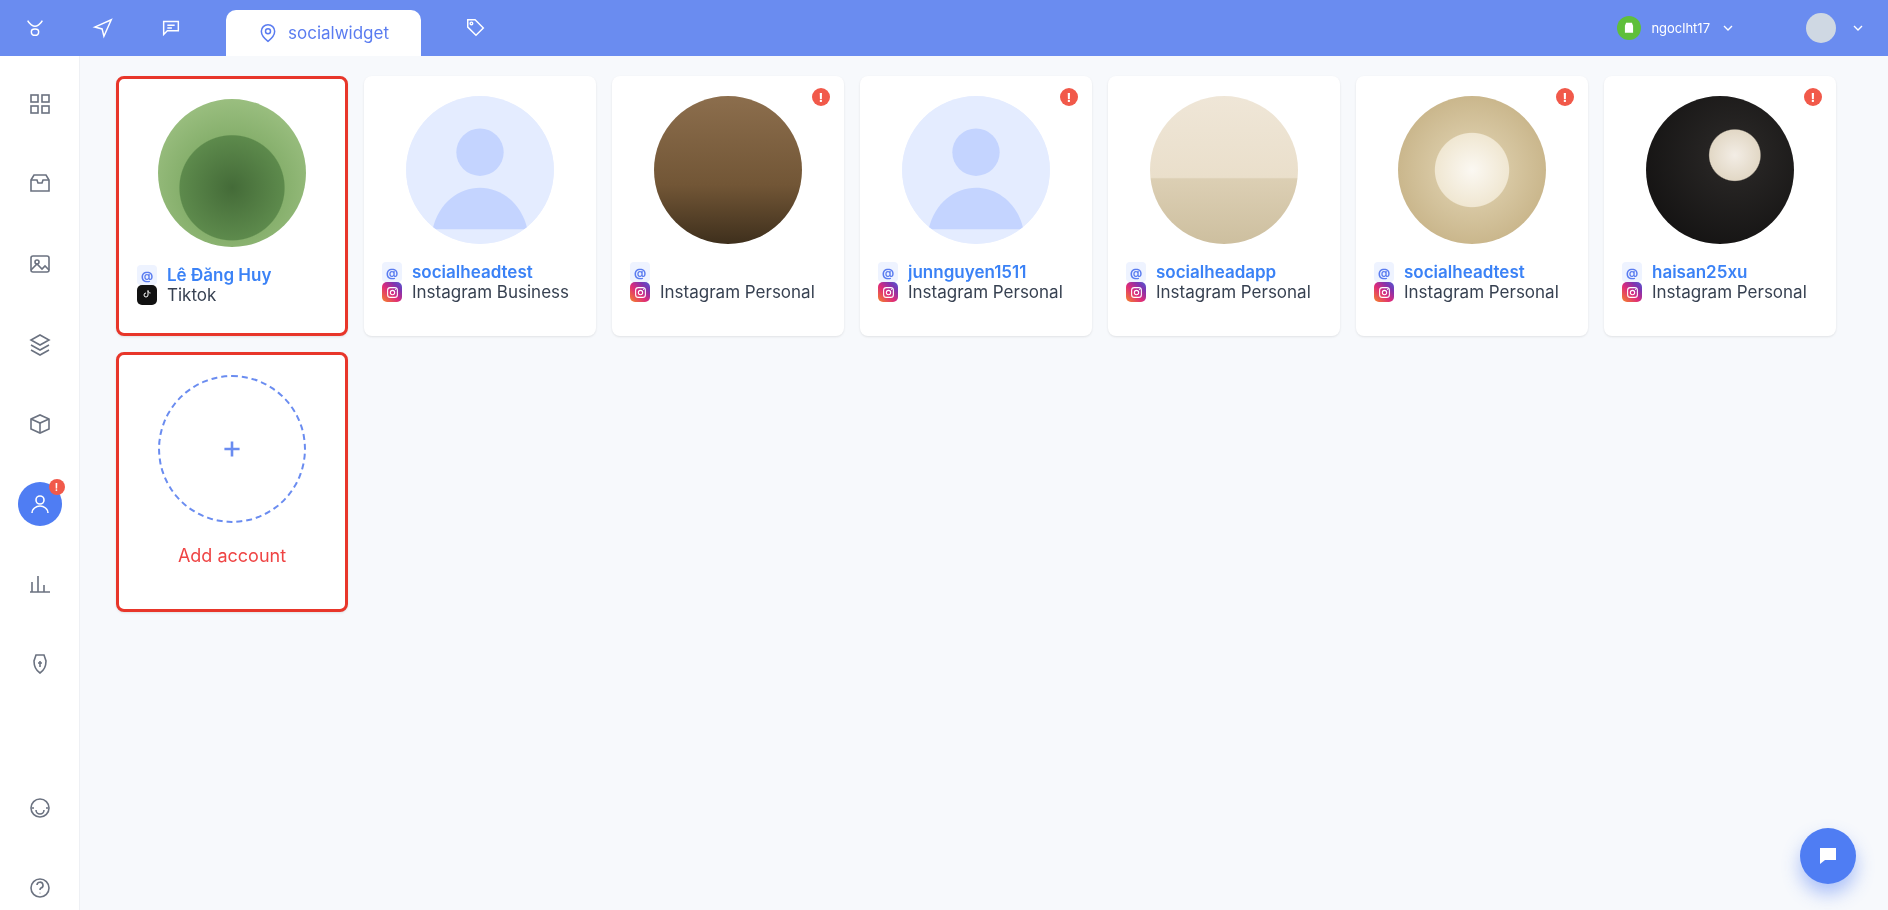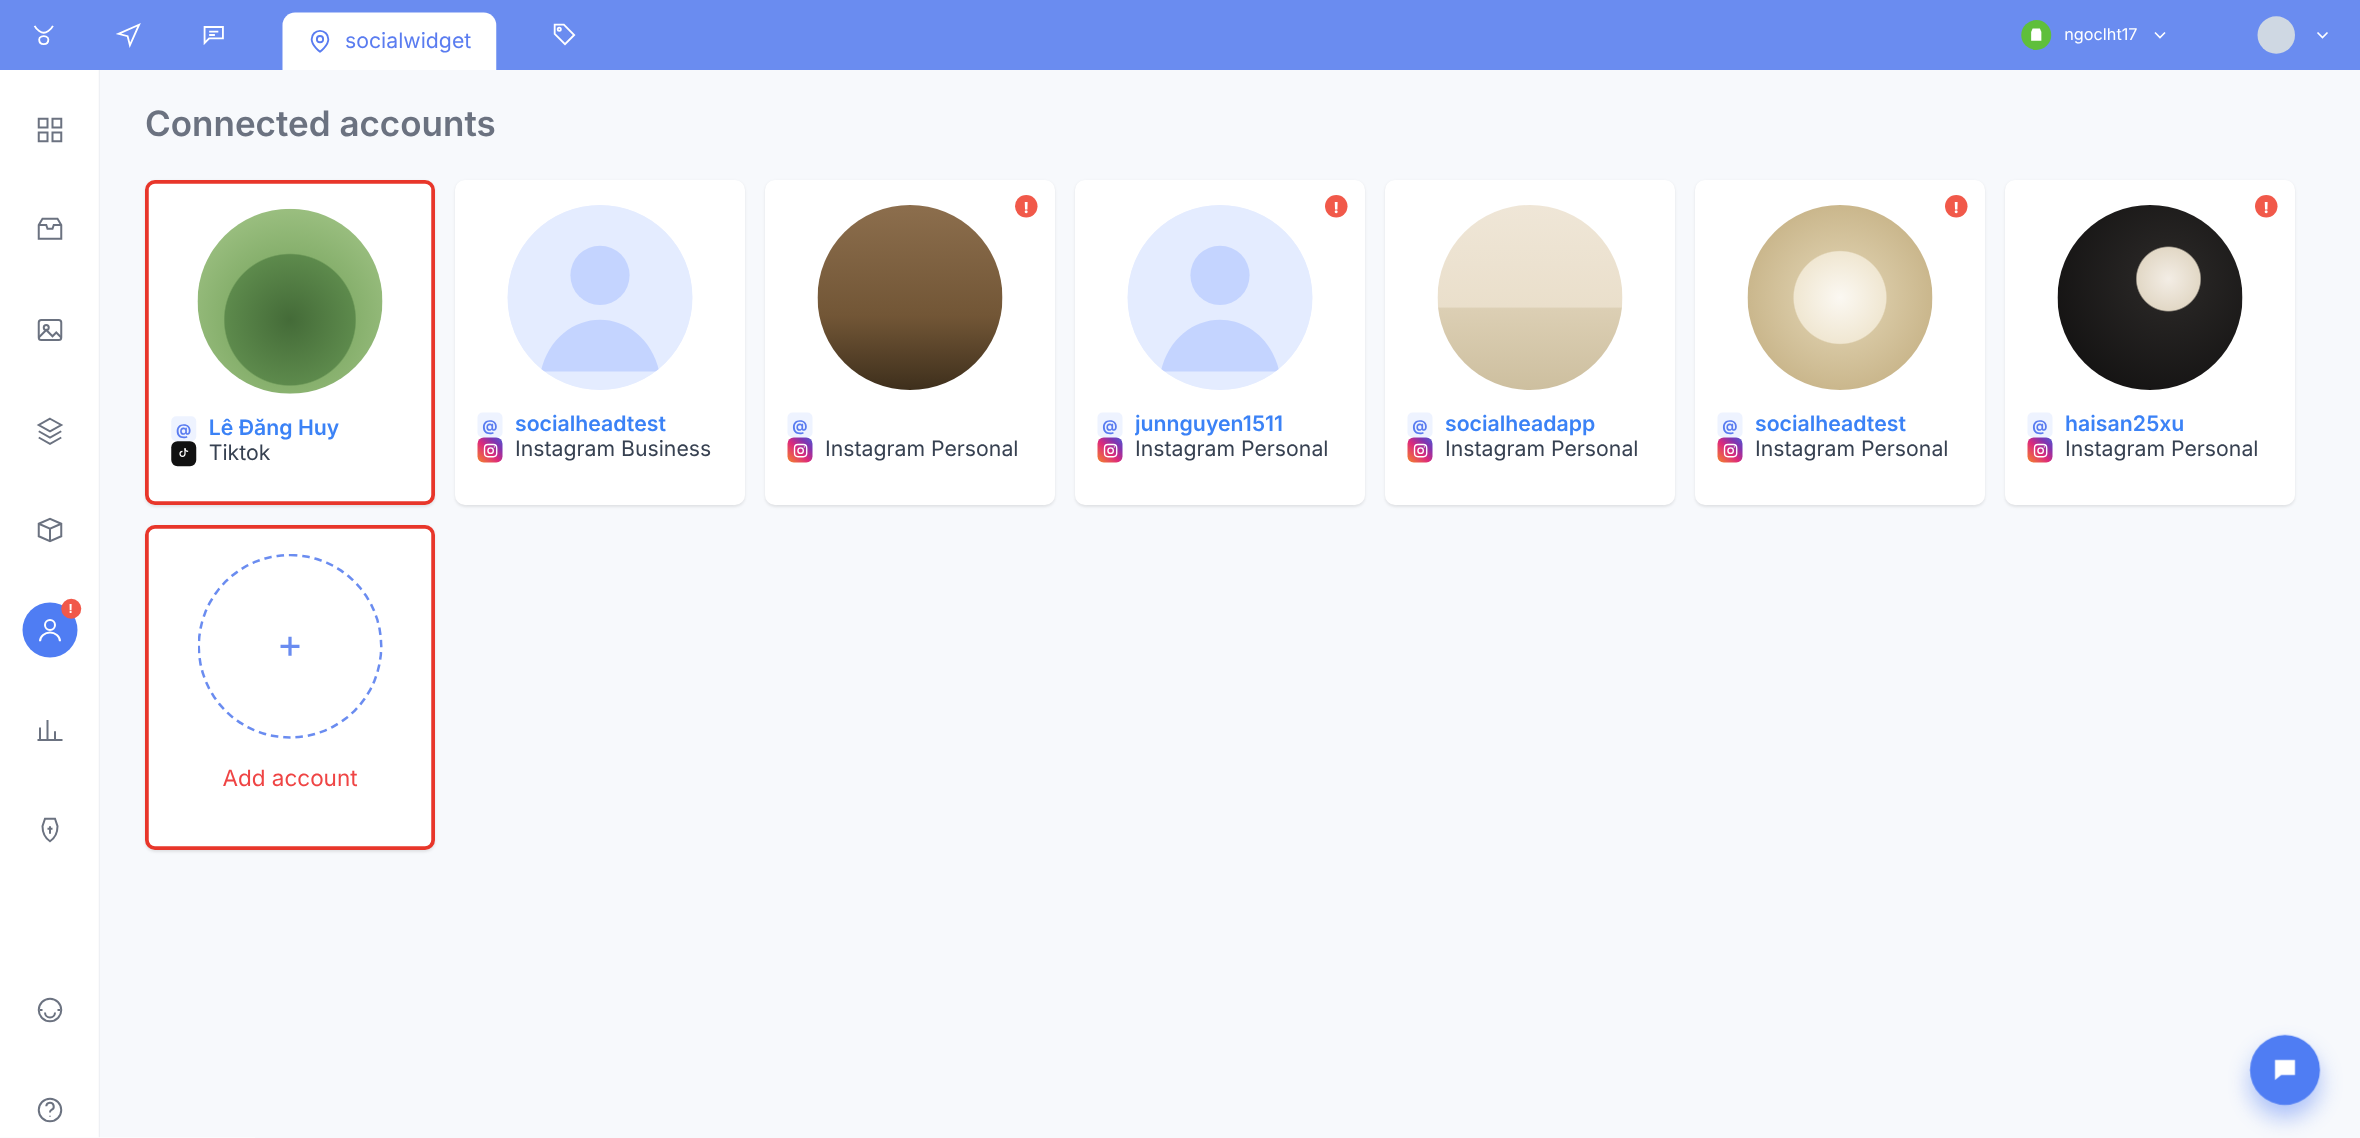--- a/index.html
+++ b/index.html
@@ -14,21 +14,21 @@
     --bg:#f7f9fc;
   }
   *{box-sizing:border-box;font-family:Inter,Segoe UI,Roboto,Helvetica,Arial,sans-serif}
   body{margin:0;background:#fff;color:#1f2937}
 
   
   .topbar{display:flex;align-items:center;height:56px;background:var(--blue);color:#fff;padding:0 22px;gap:42px}
   .top-icon{display:flex;align-items:center;justify-content:center;width:26px;height:26px}
   .top-icon svg{width:22px;height:22px;stroke:#fff;fill:none;stroke-width:1.6}
   .tabwrap{display:flex;align-items:flex-end;height:56px}
-  .tab{display:flex;align-items:center;gap:10px;height:46px;padding:0 20px;border-radius:10px 10px 0 0;font-size:17px}
+  .tab{display:flex;align-items:center;gap:10px;height:46px;padding:0 32px;border-radius:10px 10px 0 0;font-size:17px}
   .tab.active{background:#fff;color:var(--blue-text)}
   .tab svg{width:20px;height:20px;stroke:currentColor;fill:none;stroke-width:1.8}
   .topbar .spacer{flex:1}
   .user{display:flex;align-items:center;gap:10px;font-size:13px}
   .shop-badge{width:24px;height:24px;border-radius:50%;background:#5fbf3b;display:flex;align-items:center;justify-content:center}
   .shop-badge svg{width:14px;height:14px;fill:#fff}
   .chev{width:16px;height:16px;stroke:#fff;fill:none;stroke-width:2}
   .avatar-sm{width:30px;height:30px;border-radius:50%;background:#cfd8e3}
 
   
@@ -207,21 +207,20 @@
     <div class="side-item">
       <svg viewBox="0 0 24 24">
           <circle cx="12" cy="12" r="9"></circle>
           <path d="M9 9a3 3 0 1 1 4 3c-1 .6-1 1-1 2"></path>
           <circle cx="12" cy="17" r=".6" fill="#6b7280" stroke="none"></circle>
         </svg>
     </div>
   </div>
 
   <div class="main">
-    <h1 class="page-title">Connected accounts</h1>
 
     <div class="grid" id="grid">
         <div class="card hl">
     <div class="pfp">
             <div class="photo ph-garden"></div>
           </div>
     <div class="row">
       <span class="at">@</span>
       <span class="uname">Lê Đăng Huy</span>
     </div>

